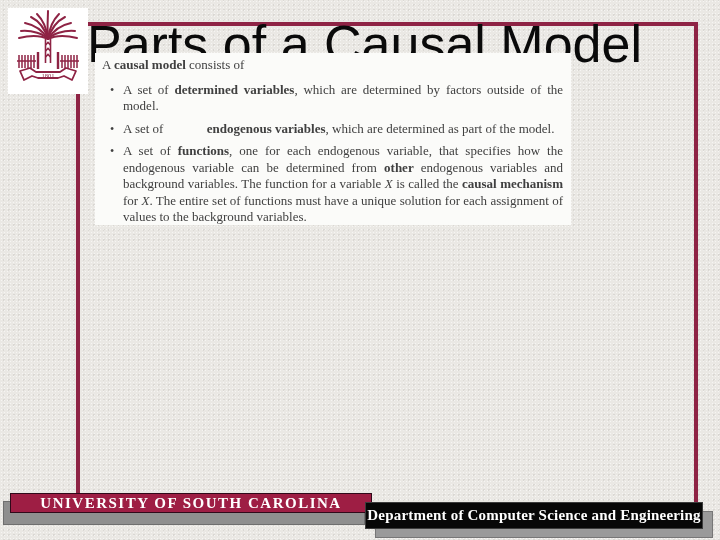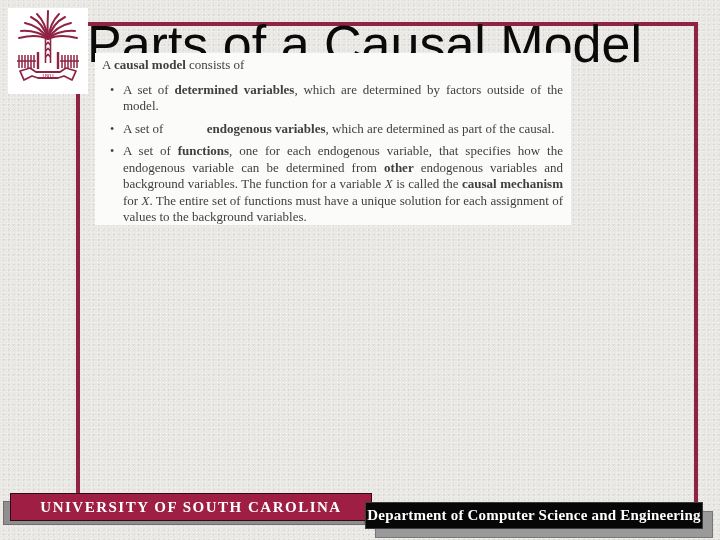--- a/index.html
+++ b/index.html
@@ -41,21 +41,21 @@
     overflow:hidden;
   }
   .intro-line{margin:0 0 8px 1px;}
   .bullet{display:flex; margin-bottom:6px;}
   .bullet-dot{width:13px; padding-left:9px; flex:0 0 auto; font-size:12px;}
   .bullet-text{flex:1 1 auto; text-align:justify; padding-right:3px;}
 
   
   .footer-left-shadow {left:3px;   top:501px; width:362px; height:24px; background:var(--shadow-gray); border:1px solid #6f6f6f; box-sizing:border-box;}
   .footer-left-bar{
-    left:10px; top:493px; width:362px; height:28px; box-sizing:border-box;
+    left:10px; top:493px; width:362px; height:20px; box-sizing:border-box;
     background:var(--footer-maroon); border:1px solid #30091a;
     display:flex; align-items:center; justify-content:center;
   }
   .footer-left-bar span{
     color:#fff; font-family:"Liberation Serif", serif; font-weight:700;
     font-size:15px; letter-spacing:1.5px; white-space:nowrap;
   }
   .footer-right-shadow{left:375px; top:511px; width:338px; height:27px; background:#9a9a9a; border:1px solid #777; box-sizing:border-box;}
   .footer-right-bar{
     left:365px; top:502px; width:338px; height:27px; box-sizing:border-box;
@@ -112,21 +112,21 @@
 
   <div class="abs content-box">
     <p class="intro-line"><span>A </span><span style="font-weight: 700;">causal model</span><span> consists of</span></p>
     <div>
         <div class="bullet">
           <span class="bullet-dot">•</span>
           <span class="bullet-text"><span>A set of </span><span style="font-weight: 700;">determined variables</span><span>, which are determined by factors outside of the model.</span></span>
         </div>
         <div class="bullet">
           <span class="bullet-dot">•</span>
-          <span class="bullet-text"><span>A set of </span><span style="font-weight: 700; margin-left: 40px;">endogenous variables</span><span>, which are determined as part of the causal.</span></span>
+          <span class="bullet-text"><span>A set of </span><span style="font-weight: 700; margin-left: 40px;">endogenous variables</span><span>, which are determined as part of the model.</span></span>
         </div>
         <div class="bullet">
           <span class="bullet-dot">•</span>
           <span class="bullet-text"><span>A set of </span><span style="font-weight: 700;">functions</span><span>, one for each endogenous variable, that specifies how the endogenous variable can be determined from </span><span style="font-weight: 700;">other</span><span> endogenous variables and background variables. The function for a variable </span><span style="font-style: italic;">X</span><span> is called the </span><span style="font-weight: 700;">causal mechanism</span><span> for </span><span style="font-style: italic;">X</span><span>. The entire set of functions must have a unique solution for each assignment of values to the background variables.</span></span>
         </div>
       </div>
   </div>
 
   <div class="abs footer-left-shadow"></div>
   <div class="abs footer-left-bar">

